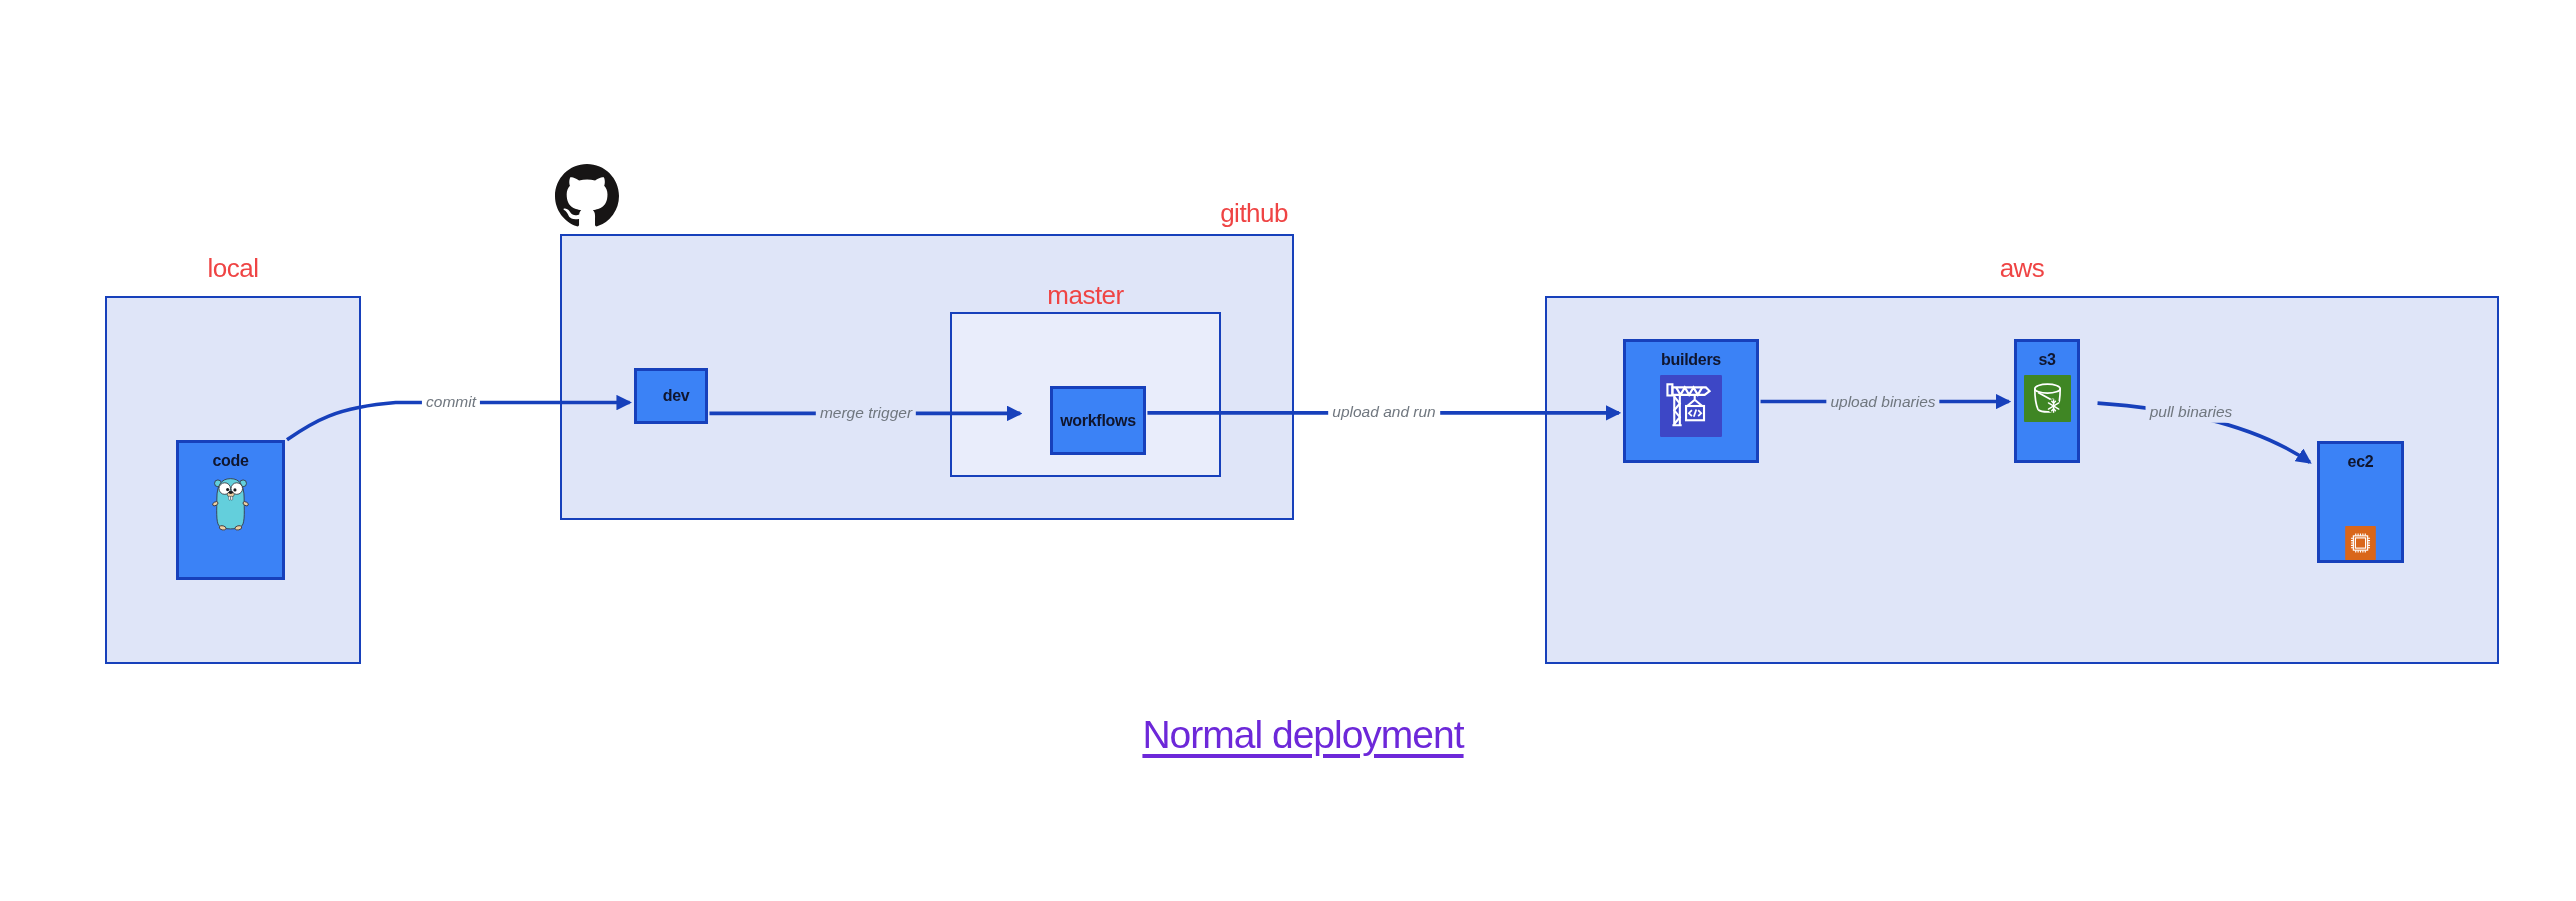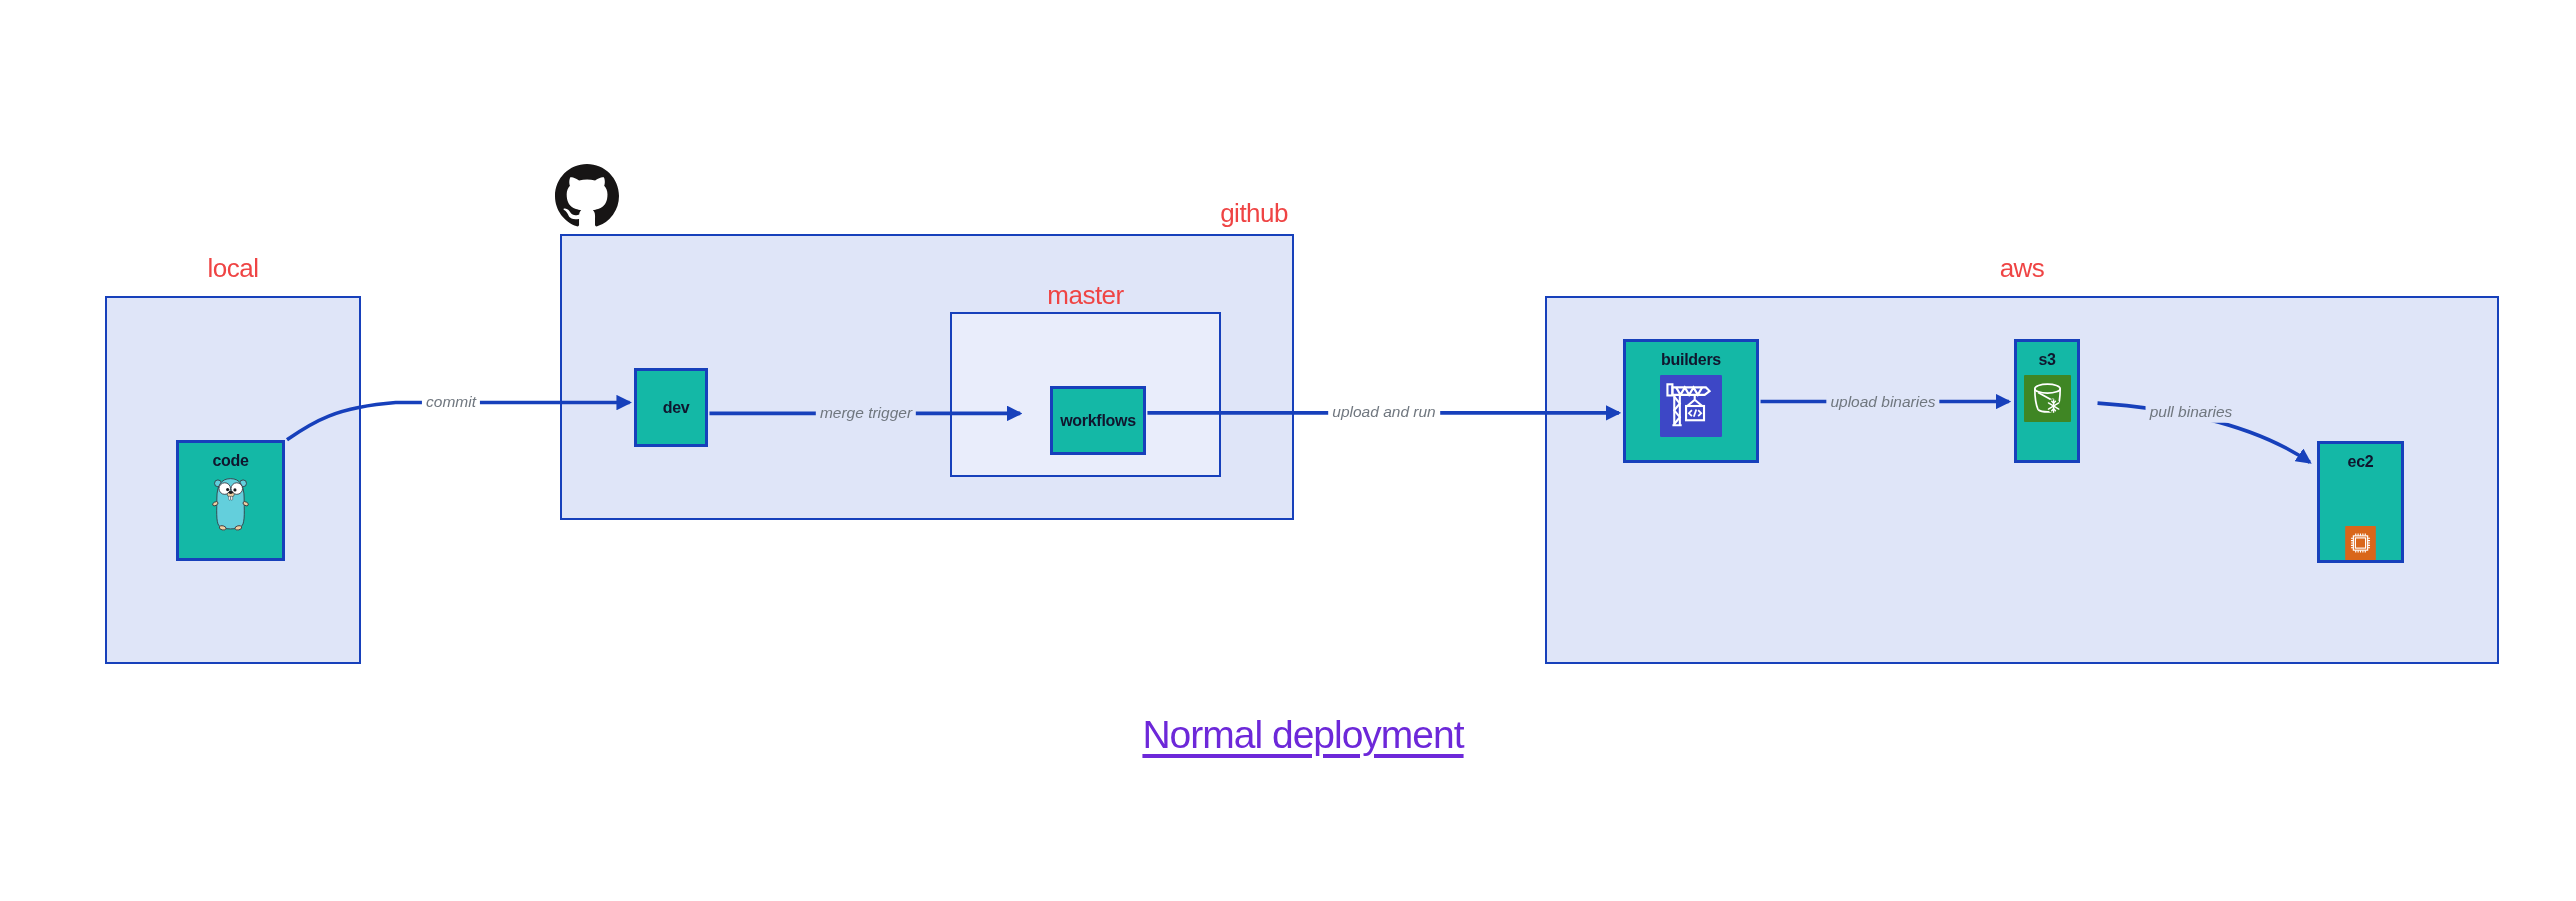--- a/index.html
+++ b/index.html
@@ -9,21 +9,21 @@
   }
   
   .group-box{position:absolute;background:#dfe5f8;border:2.6px solid #1740bb;box-sizing:border-box;}
   .group-box.mid{background:#e9edfb;}
   .group-label{
     position:absolute;color:#ef4444;font-size:26px;font-weight:400;
     letter-spacing:-0.5px;line-height:33px;white-space:nowrap;
   }
   
   .node{
-    position:absolute;background:#14b8a6;border:3.1px solid #1740bb;box-sizing:border-box;
+    position:absolute;background:#3b82f6;border:3.1px solid #1740bb;box-sizing:border-box;
     display:flex;flex-direction:column;align-items:center;
   }
   .node-label{
     color:#10162e;font-size:16px;font-weight:800;letter-spacing:-0.3px;line-height:19.6px;
     white-space:nowrap;
   }
   .node.centered{justify-content:center;}
   .node.iconed{justify-content:flex-start;padding-top:8.2px;}
   .node-icon{margin-top:5.2px;display:block;}
   
@@ -59,21 +59,21 @@
   <div class="group-label" style="left:950px;top:279px;width:271px;text-align:center;">master</div>
   <div class="group-box mid" style="left:950px;top:312px;width:271px;height:165px;"></div>
 
   <div class="group-label" style="left:1545px;top:252px;width:954px;text-align:center;">aws</div>
   <div class="group-box" style="left:1545px;top:296px;width:954px;height:368px;"></div>
 
   <svg class="octocat" viewBox="0 0 16 16" aria-hidden="true">
     <path fill="#171515" fill-rule="evenodd" d="M8 0C3.58 0 0 3.58 0 8c0 3.54 2.29 6.53 5.47 7.59.4.07.55-.17.55-.38 0-.19-.01-.82-.01-1.49-2.01.37-2.53-.49-2.69-.94-.09-.23-.48-.94-.82-1.13-.28-.15-.68-.52-.01-.53.63-.01 1.08.58 1.23.82.72 1.21 1.87.87 2.33.66.07-.52.28-.87.51-1.07-1.78-.2-3.64-.89-3.64-3.95 0-.87.31-1.59.82-2.15-.08-.2-.36-1.02.08-2.12 0 0 .67-.21 2.2.82.64-.18 1.32-.27 2-.27.68 0 1.36.09 2 .27 1.53-1.04 2.2-.82 2.2-.82.44 1.1.16 1.92.08 2.12.51.56.82 1.27.82 2.15 0 3.07-1.87 3.75-3.65 3.95.29.25.54.73.54 1.48 0 1.07-.01 1.93-.01 2.2 0 .21.15.46.55.38A8.013 8.013 0 0016 8c0-4.42-3.58-8-8-8z"></path>
   </svg>
 
-  <div class="node iconed" style="left:176px;top:440px;width:109px;height:121px;">
+  <div class="node iconed" style="left:176px;top:440px;width:109px;height:140px;">
     <div class="node-label">code</div>
     <svg class="node-icon" width="37" height="55" viewBox="0 0 70 105" aria-hidden="true">
       <g stroke="#34343c" stroke-width="1.6">
         <circle cx="11" cy="14" r="6.5" fill="#63cfdc"></circle>
         <circle cx="59" cy="14" r="6.5" fill="#63cfdc"></circle>
         <path d="M35 5 C16 5 9 20 9 42 C9 64 7 87 13 95 C19 103 51 103 57 95 C63 87 61 64 61 42 C61 20 54 5 35 5 Z" fill="#63cfdc"></path>
         <ellipse cx="6" cy="53" rx="5.5" ry="3.4" fill="#eecfa2" transform="rotate(-28 6 53)"></ellipse>
         <ellipse cx="64" cy="53" rx="5.5" ry="3.4" fill="#eecfa2" transform="rotate(28 64 53)"></ellipse>
         <ellipse cx="20" cy="99" rx="6.5" ry="4" fill="#eecfa2" transform="rotate(14 20 99)"></ellipse>
         <ellipse cx="50" cy="99" rx="6.5" ry="4" fill="#eecfa2" transform="rotate(-14 50 99)"></ellipse>
@@ -84,21 +84,21 @@
       <circle cx="43.5" cy="26.5" r="3" fill="#1b1b1f"></circle>
       <rect x="29" y="31" width="13" height="8.5" rx="4" fill="#eecfa2" stroke="#34343c" stroke-width="1.2"></rect>
       <ellipse cx="35.5" cy="31.5" rx="4.2" ry="2.8" fill="#1b1b1f"></ellipse>
       <g fill="#ffffff" stroke="#34343c" stroke-width="0.9">
         <rect x="31.5" y="38.5" width="3.6" height="7.5" rx="1.6"></rect>
         <rect x="35.5" y="38.5" width="3.6" height="7.5" rx="1.6"></rect>
       </g>
     </svg>
   </div>
 
-  <div class="node centered" style="left:634px;top:368px;width:74px;height:79px;padding-left:10px;">
+  <div class="node centered" style="left:634px;top:368px;width:74px;height:56px;padding-left:10px;">
     <div class="node-label">dev</div>
   </div>
 
   <div class="node centered" style="left:1050px;top:386px;width:96px;height:69px;">
     <div class="node-label">workflows</div>
   </div>
 
   <div class="node iconed" style="left:1623px;top:339px;width:136px;height:124px;">
     <div class="node-label">builders</div>
     <svg class="node-icon" width="62" height="62" viewBox="0 0 100 100" aria-hidden="true">

